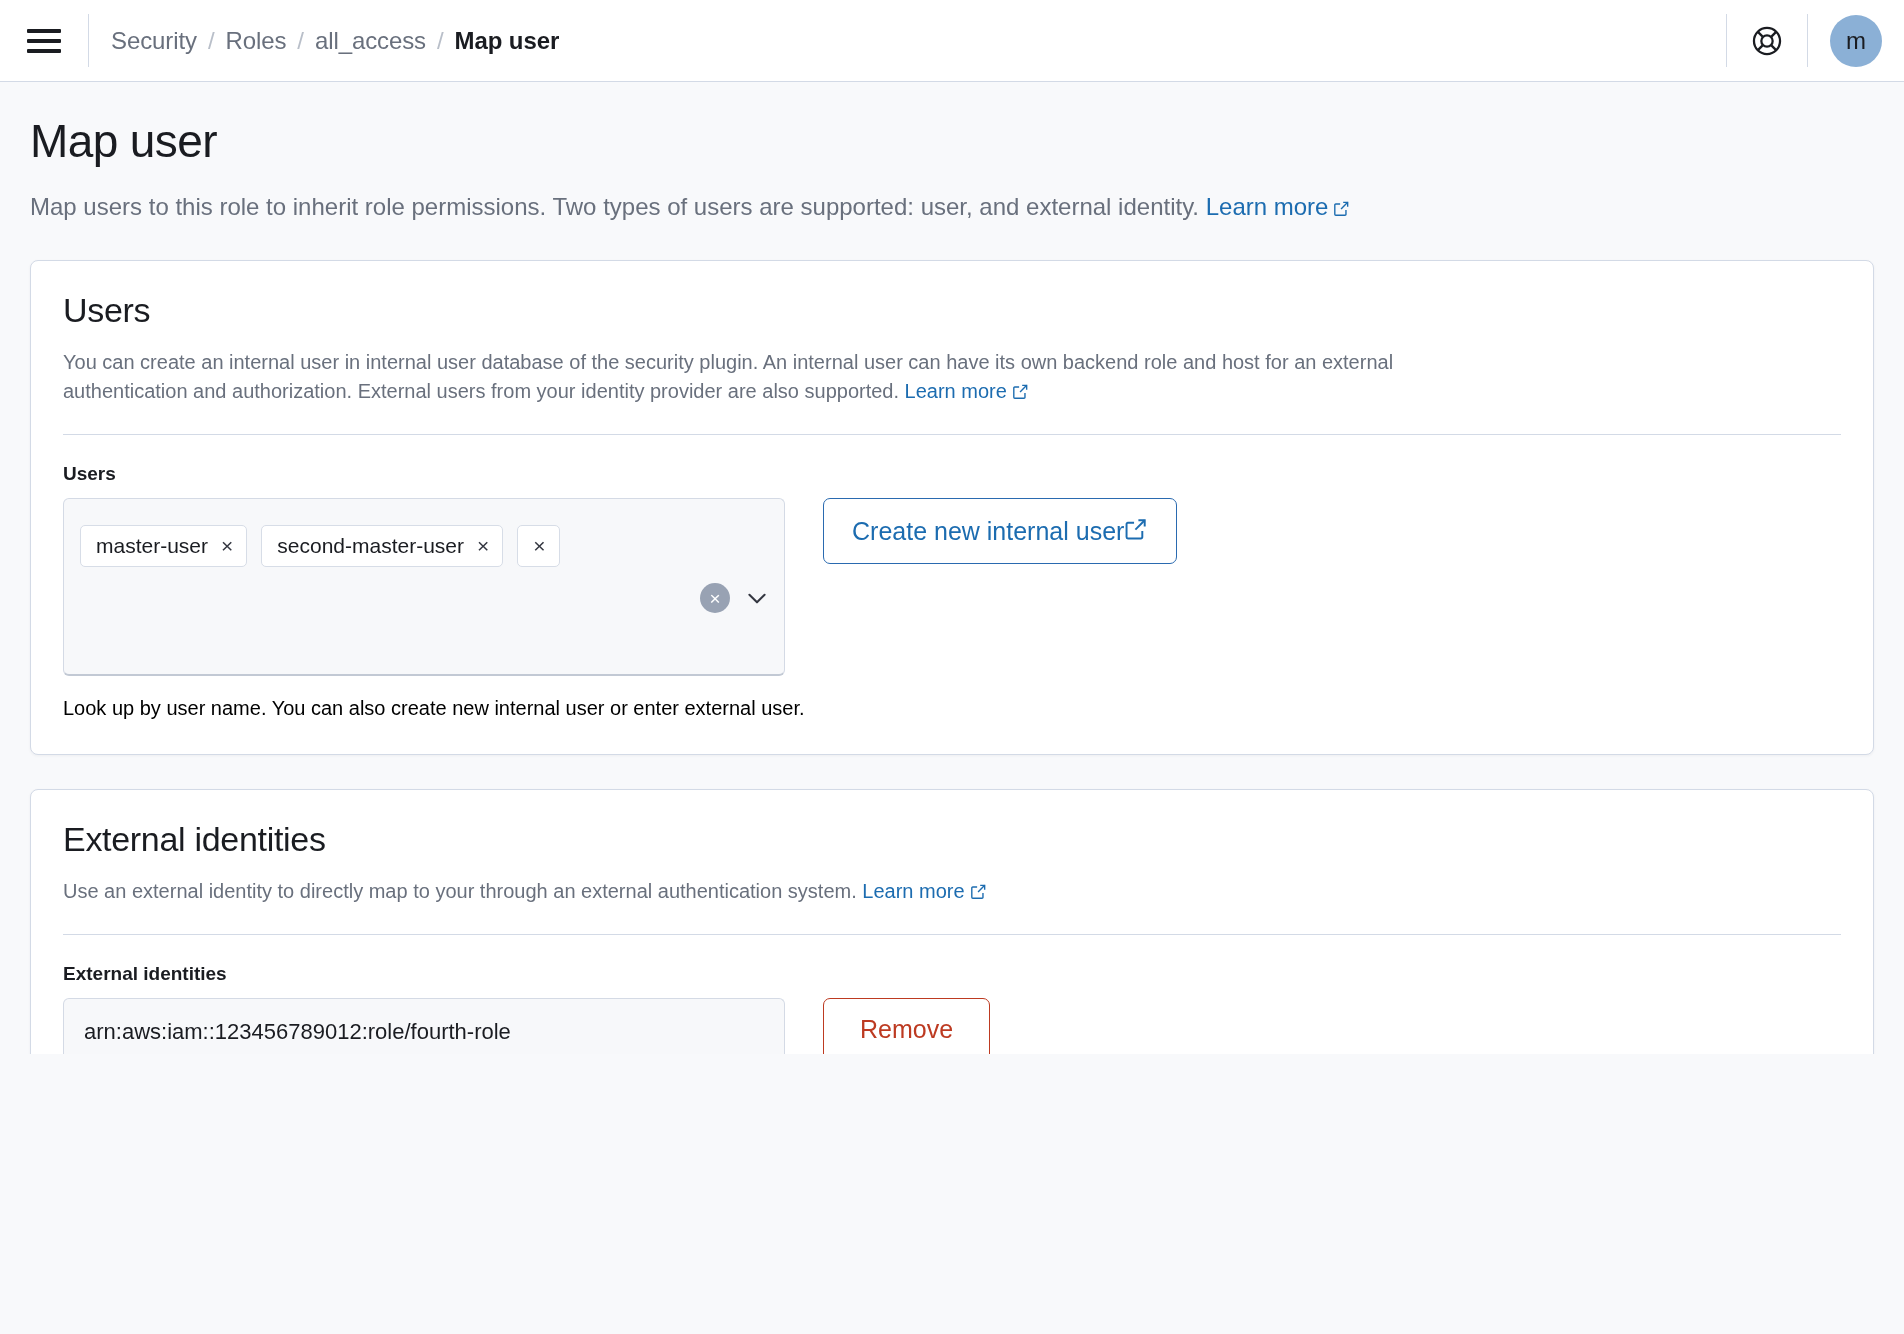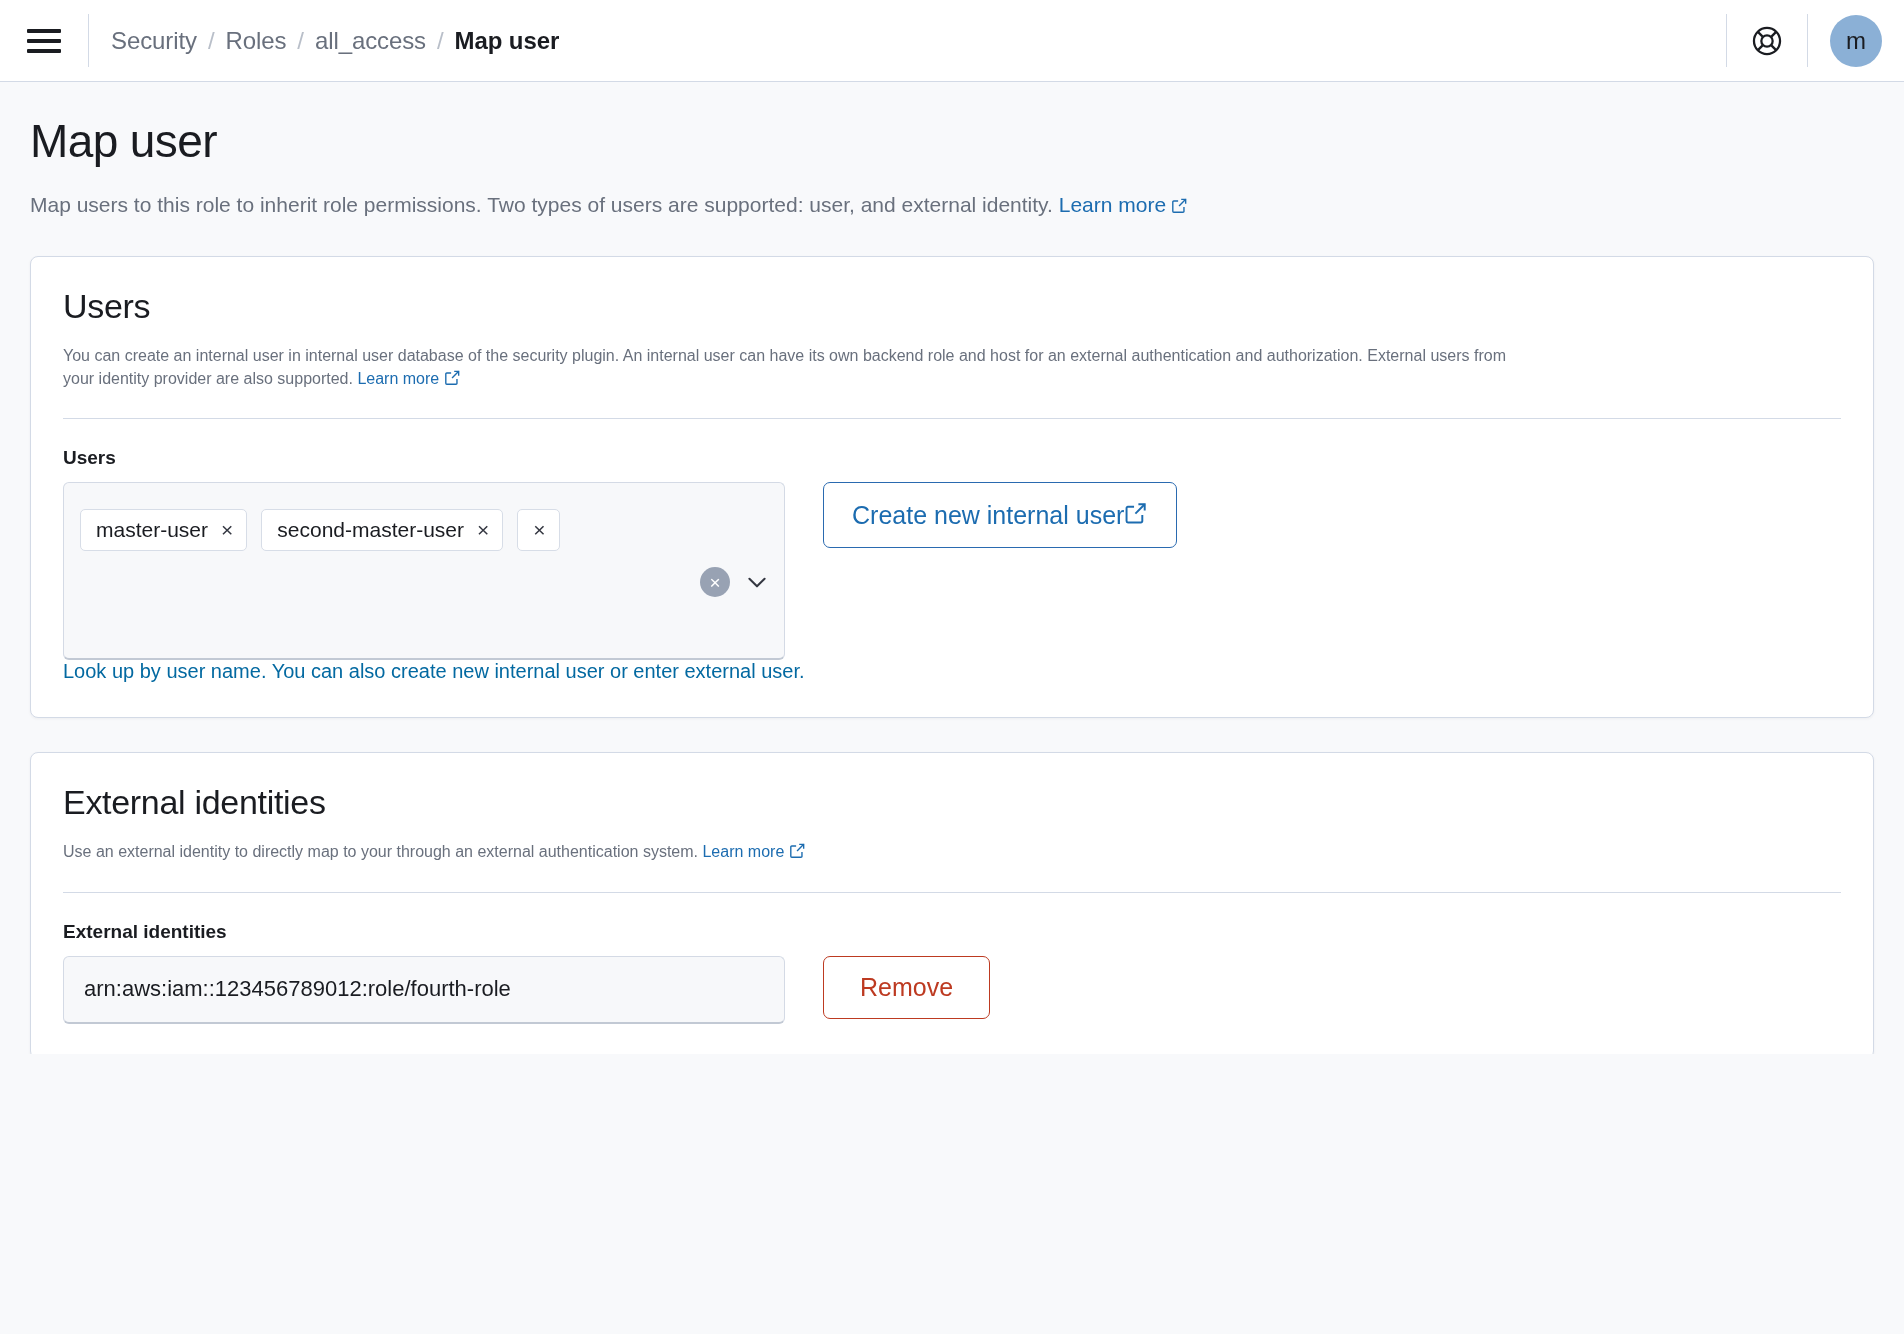--- a/index.html
+++ b/index.html
@@ -77,21 +77,21 @@
   h1.page-title {
     margin: 0;
     font-size: 46px;
     font-weight: 400;
     color: #1a1c21;
     letter-spacing: -0.6px;
     line-height: 1.12;
   }
   .page-desc {
     margin-top: 22px;
-    font-size: 21px;
+    font-size: 24px;
     color: #69707d;
     line-height: 1.45;
   }
   a.link {
     color: #1c6cb0;
     text-decoration: none;
     cursor: pointer;
     white-space: nowrap;
   }
   .ext-ico {
@@ -111,21 +111,21 @@
   }
   .card h2 {
     margin: 0;
     font-size: 34px;
     font-weight: 400;
     color: #1a1c21;
     letter-spacing: -0.3px;
   }
   .card-desc {
     margin-top: 18px;
-    font-size: 16px;
+    font-size: 20px;
     color: #69707d;
     line-height: 1.45;
     max-width: 1460px;
   }
   .hr {
     height: 1px;
     background: #d3dae6;
     margin: 26px 0 0 0;
   }
 
@@ -190,22 +190,23 @@
     display: flex; align-items: center; justify-content: center;
     font-size: 19px;
     line-height: 1;
     cursor: pointer;
     border: none;
     font-family: "Liberation Sans", sans-serif;
   }
   .chev { cursor: pointer; display: flex; align-items: center; }
 
   .help-text {
+    margin-top: 21px;
     font-size: 20px;
-    color: #0369a1;
+    color: #000000;
   }
 
   
   .btn {
     font-family: "Liberation Sans", sans-serif;
     font-size: 25px;
     border-radius: 7px;
     cursor: pointer;
     display: inline-flex;
     align-items: center;

